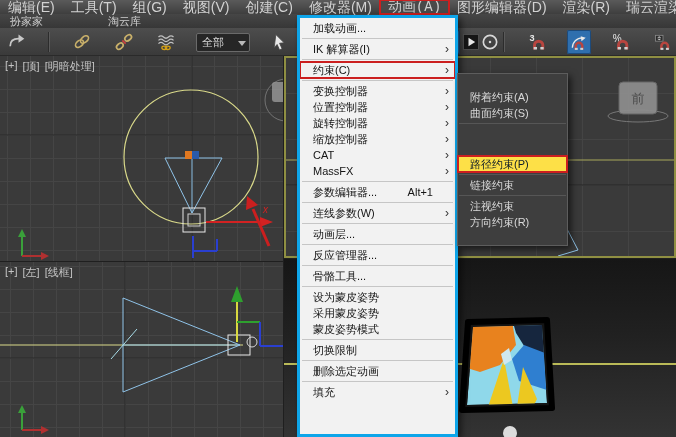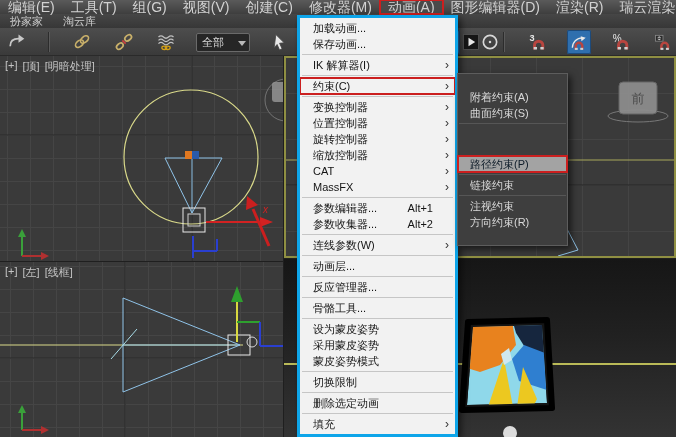--- a/index.html
+++ b/index.html
@@ -5,24 +5,24 @@
   * { margin:0; padding:0; box-sizing:border-box; }
   html,body { width:676px; height:437px; overflow:hidden; background:#222;
     font-family:"Liberation Sans","DejaVu Sans",sans-serif; }
   .screen { position:relative; width:676px; height:437px; background:#1f1f1f; overflow:hidden; }
 
   
   .menubar { position:absolute; left:0; top:0; width:676px; height:14px;
     background:linear-gradient(#5a5a5a,#3e3e3e); display:flex; align-items:center;
     font-size:14px; color:#d2d2d2; white-space:nowrap; z-index:40; }
   .mb-item { padding:0 8px; height:14px; line-height:14px; cursor:default; }
-  .mb-annotated { outline:2px solid #cb1f1f; outline-offset:-1px; background:#4a4a4a; }
+  .mb-annotated { outline:2px solid #cb1f1f; outline-offset:-1px; background:#4a4a4a;font-family:Liberation Mono, monospace; }
   .menubar2 { position:absolute; left:0; top:14px; width:676px; height:14px;
     background:linear-gradient(#464646,#373737); display:flex; align-items:center;
-    font-size:11px; color:#cfcfcf; z-index:39; }
+    font-size:11px; color:#cfcfcf; z-index:39;gap:45px; }
   .menubar2 .mb-item { padding:0 10px; }
 
   
   .toolbar { position:absolute; left:0; top:28px; width:676px; height:28px;
     background:linear-gradient(#4d4d4d,#3a3a3a); border-bottom:1px solid #2a2a2a; z-index:20; }
   .tb-group { position:absolute; top:0; height:28px; display:flex; align-items:center; gap:18px; }
   .tb-left { left:4px; } .tb-right { left:459px; }
   .tb-btn { width:24px; height:24px; display:flex; align-items:center; justify-content:center; border-radius:2px; }
   .tb-btn.pressed { background:#2f6fae; box-shadow:inset 0 0 0 1px #1d4a7a; }
   .tb-btn .ic, .tb-btn svg { width:20px; height:20px; display:block; }
@@ -57,21 +57,21 @@
   .m-row .arrow { position:absolute; right:6px; top:0; color:#333; font-size:12px; }
   .m-sep { border-top:1px solid #c6c6c6; margin:2px 2px; }
   .m-row.annotated { outline:2px solid #cb1f1f; outline-offset:-1px; }
 
   
   .submenu { position:absolute; left:457px; top:73px; width:111px;
     background:#3e3e3e; border:1px solid #5d5d5d; box-shadow:3px 3px 7px rgba(0,0,0,.6);
     padding:15px 0; z-index:60; font-size:11px; color:#d9d9d9; }
   .sm-row { position:relative; height:16px; line-height:16px; padding:0 8px 0 12px; white-space:nowrap; }
   .sm-sep { border-top:1px solid #565656; margin:2px 1px; }
-  .sm-row.hl { background:#a3a3a3; color:#0e1c29;margin-top:32px; }
+  .sm-row.hl { background:#fde047; color:#0e1c29;margin-top:32px; }
   .sm-row.annotated { outline:2px solid #cb1f1f; outline-offset:-1px; }
 </style>
 </head>
 <body>
 
 <div class="screen">
 
   <div class="vp vp-top grid23">
     <div class="vp-label">
       <span>[+]</span>
@@ -368,35 +368,33 @@
               <text x="8" y="22" font-size="6" fill="#c8c8c8">ABC</text>
             </svg>
           </span>
         </div>
         <div class="tb-combo" style="width: 78px;"><span>创建选择集</span></div>
       </div>
   </div>
 
   <div class="menu">
       <div class="m-row"><span class="lbl">加载动画...</span></div>
-      <div class="m-row"><span class="lbl">保存动画...</span></div>
       <div class="m-sep"></div>
       <div class="m-row"><span class="lbl">IK 解算器(I)</span><span class="arrow">›</span></div>
       <div class="m-sep"></div>
       <div class="m-row annotated"><span class="lbl">约束(C)</span><span class="arrow">›</span></div>
       <div class="m-sep"></div>
       <div class="m-row"><span class="lbl">变换控制器</span><span class="arrow">›</span></div>
       <div class="m-row"><span class="lbl">位置控制器</span><span class="arrow">›</span></div>
       <div class="m-row"><span class="lbl">旋转控制器</span><span class="arrow">›</span></div>
       <div class="m-row"><span class="lbl">缩放控制器</span><span class="arrow">›</span></div>
       <div class="m-row"><span class="lbl">CAT</span><span class="arrow">›</span></div>
       <div class="m-row"><span class="lbl">MassFX</span><span class="arrow">›</span></div>
       <div class="m-sep"></div>
       <div class="m-row"><span class="lbl">参数编辑器...</span><span class="key">Alt+1</span></div>
-      <div class="m-row"><span class="lbl">参数收集器...</span><span class="key">Alt+2</span></div>
       <div class="m-sep"></div>
       <div class="m-row"><span class="lbl">连线参数(W)</span><span class="arrow">›</span></div>
       <div class="m-sep"></div>
       <div class="m-row"><span class="lbl">动画层...</span></div>
       <div class="m-sep"></div>
       <div class="m-row"><span class="lbl">反应管理器...</span></div>
       <div class="m-sep"></div>
       <div class="m-row"><span class="lbl">骨骼工具...</span></div>
       <div class="m-sep"></div>
       <div class="m-row"><span class="lbl">设为蒙皮姿势</span></div>

